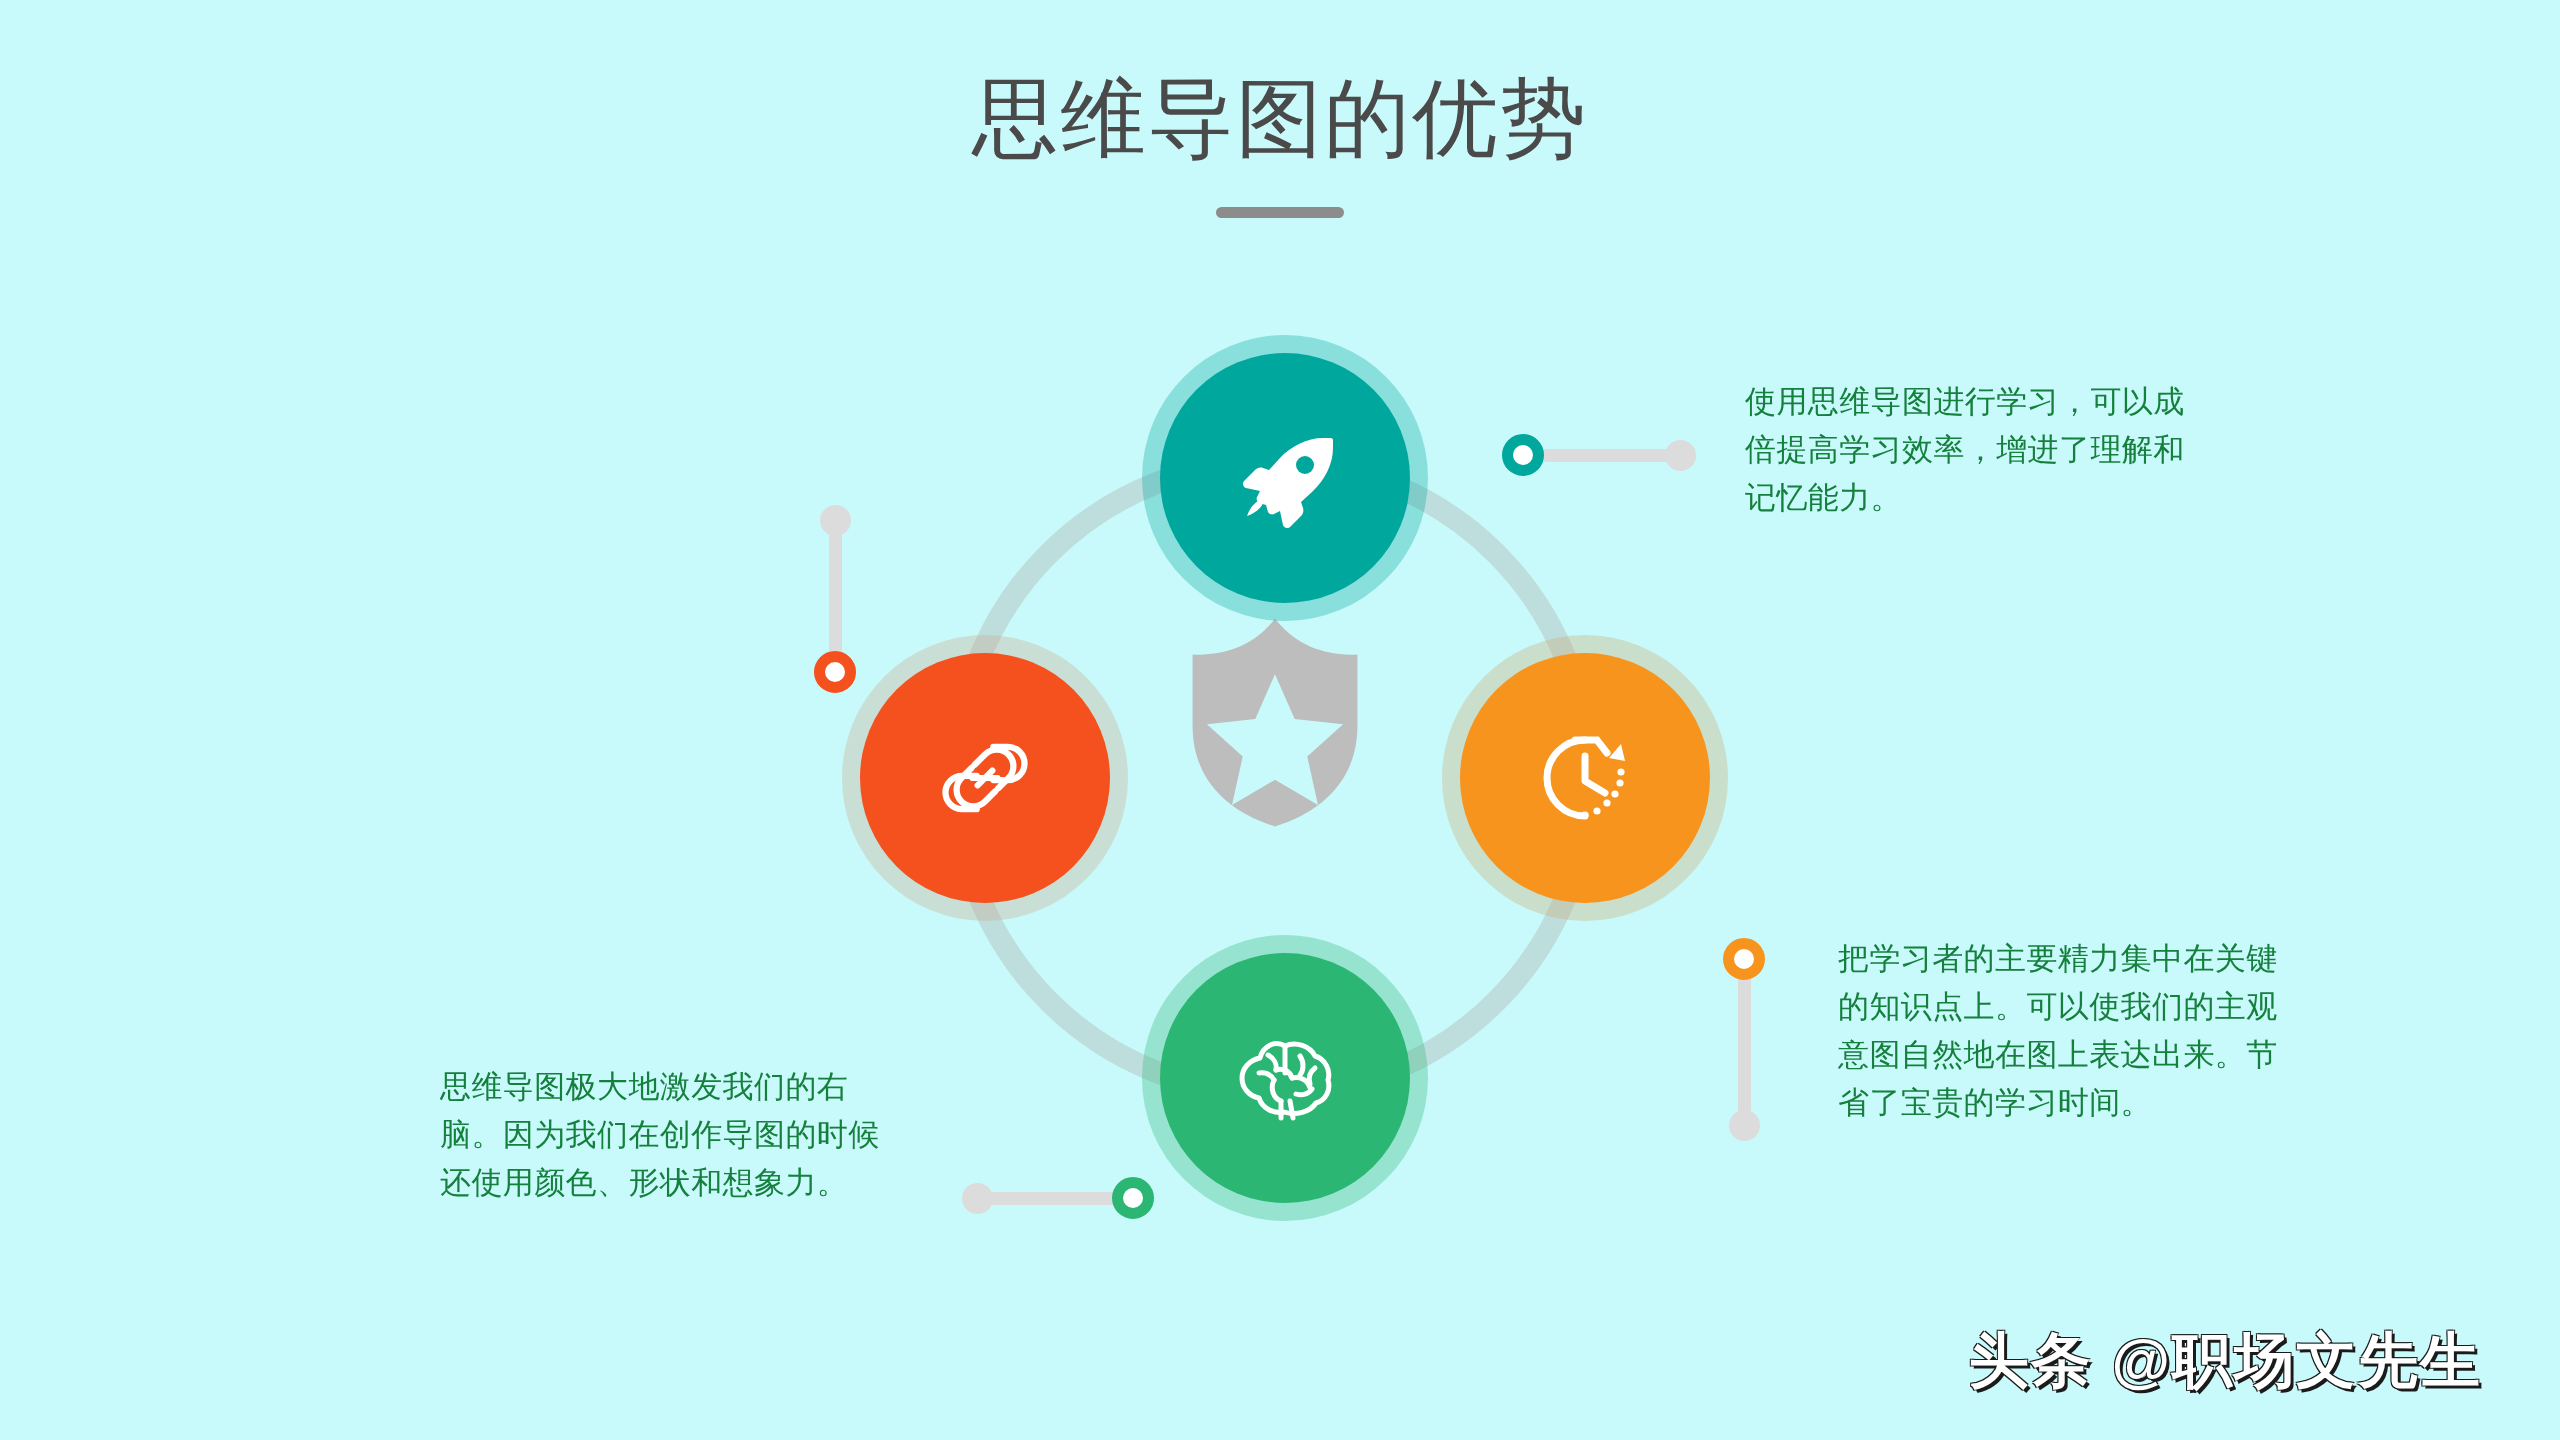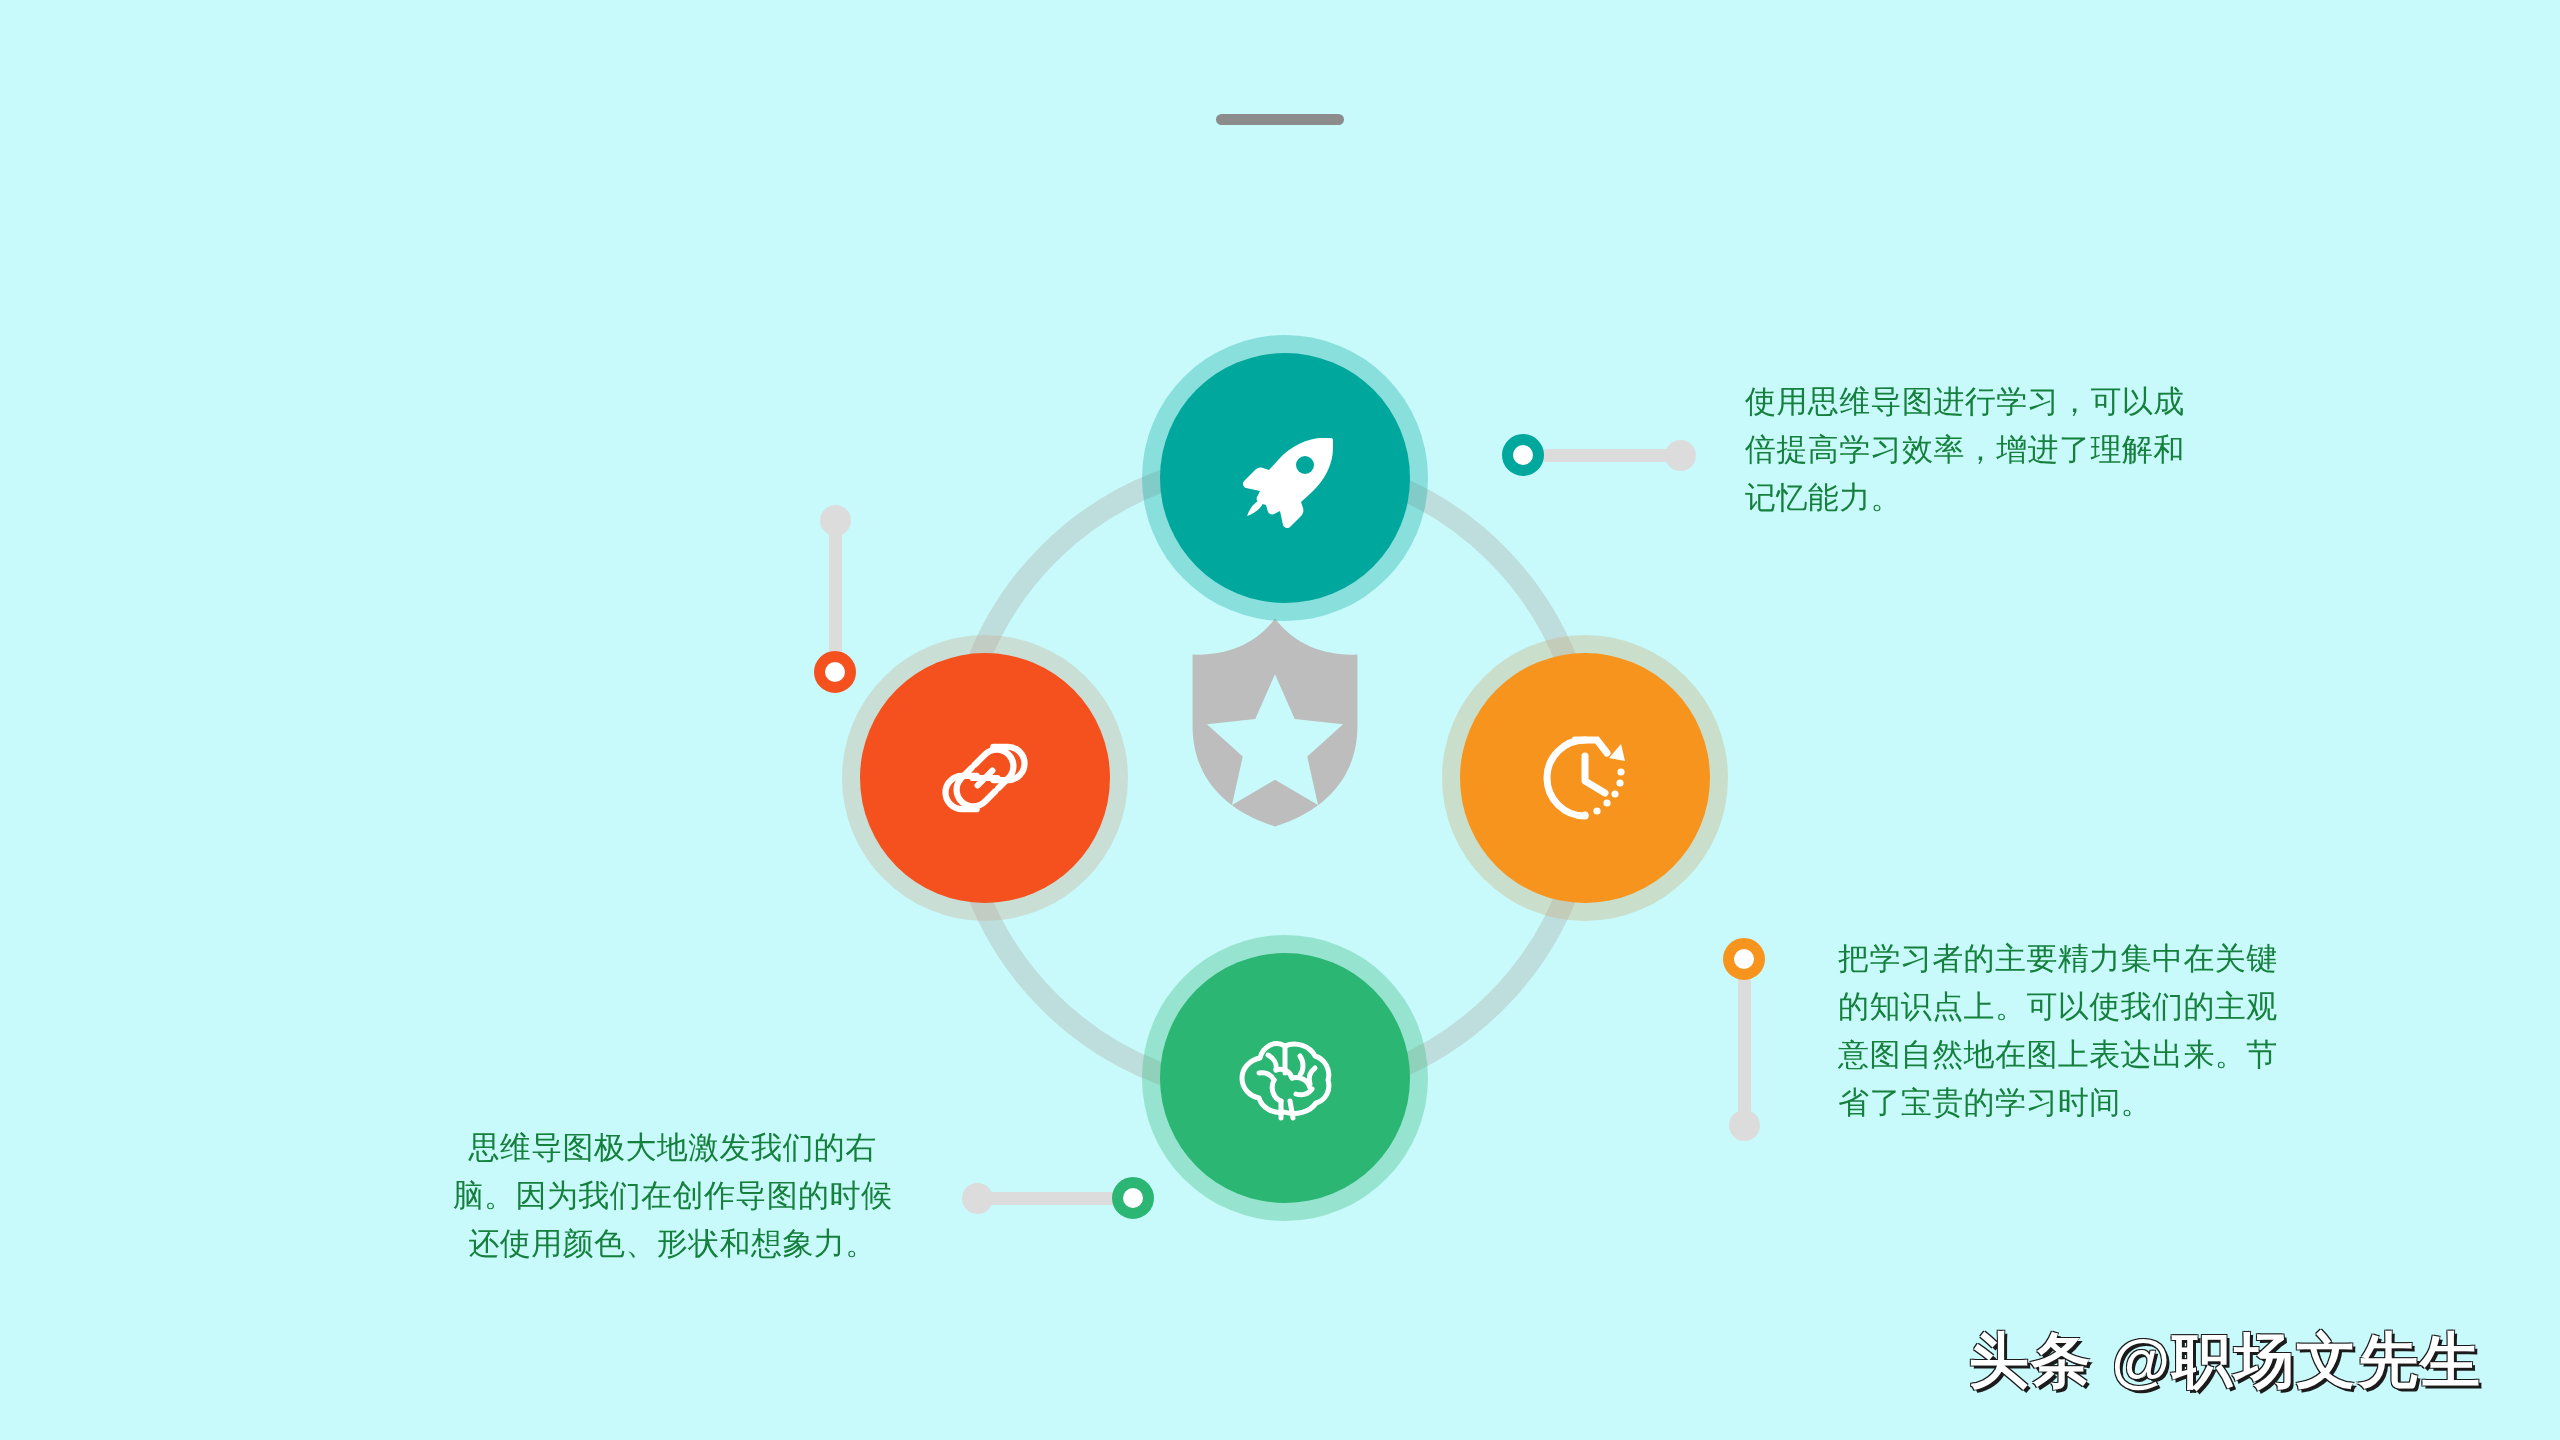--- a/index.html
+++ b/index.html
@@ -147,21 +147,21 @@
     line-height: 1.55;
     color: #15803d;
     letter-spacing: 0.4px;
   }
   .callout.right { text-align: left; }
   .callout.left  { text-align: left; }
 
   #callout-top-right    { left: 1745px; top: 378px;  width: 470px; }
   #callout-bottom-right { left: 1838px; top: 935px;  width: 470px; }
   #callout-top-left     { left: 288px;  top: 478px;  width: 465px; }
-  #callout-bottom-left  { left: 440px;  top: 1124px; width: 465px; text-align: center; }
+  #callout-bottom-left  { left: 440px;  top: 1063px; width: 465px; }
 
   
   #watermark {
     position: absolute;
     right: 78px;
     bottom: 38px;
     font-size: 60px;
     font-weight: bold;
     color: #FFFFFF;
     letter-spacing: 2px;
@@ -172,20 +172,21 @@
       -1px  1px 0 #1b1b1b;
     white-space: nowrap;
   }
 </style>
 </head>
 <body>
 
 <div id="stage">
 
   <div id="title-block">
+    <div id="page-title">思维导图的优势</div>
     <div id="title-rule"></div>
   </div>
 
   <div class="callout right" id="callout-top-right">使用思维导图进行学习，可以成倍提高学习效率，增进了理解和记忆能力。</div>
 
   <div class="callout right" id="callout-bottom-right">把学习者的主要精力集中在关键的知识点上。可以使我们的主观意图自然地在图上表达出来。节省了宝贵的学习时间。</div>
 
 
   <div class="callout left" id="callout-bottom-left">思维导图极大地激发我们的右脑。因为我们在创作导图的时候还使用颜色、形状和想象力。</div>
 

